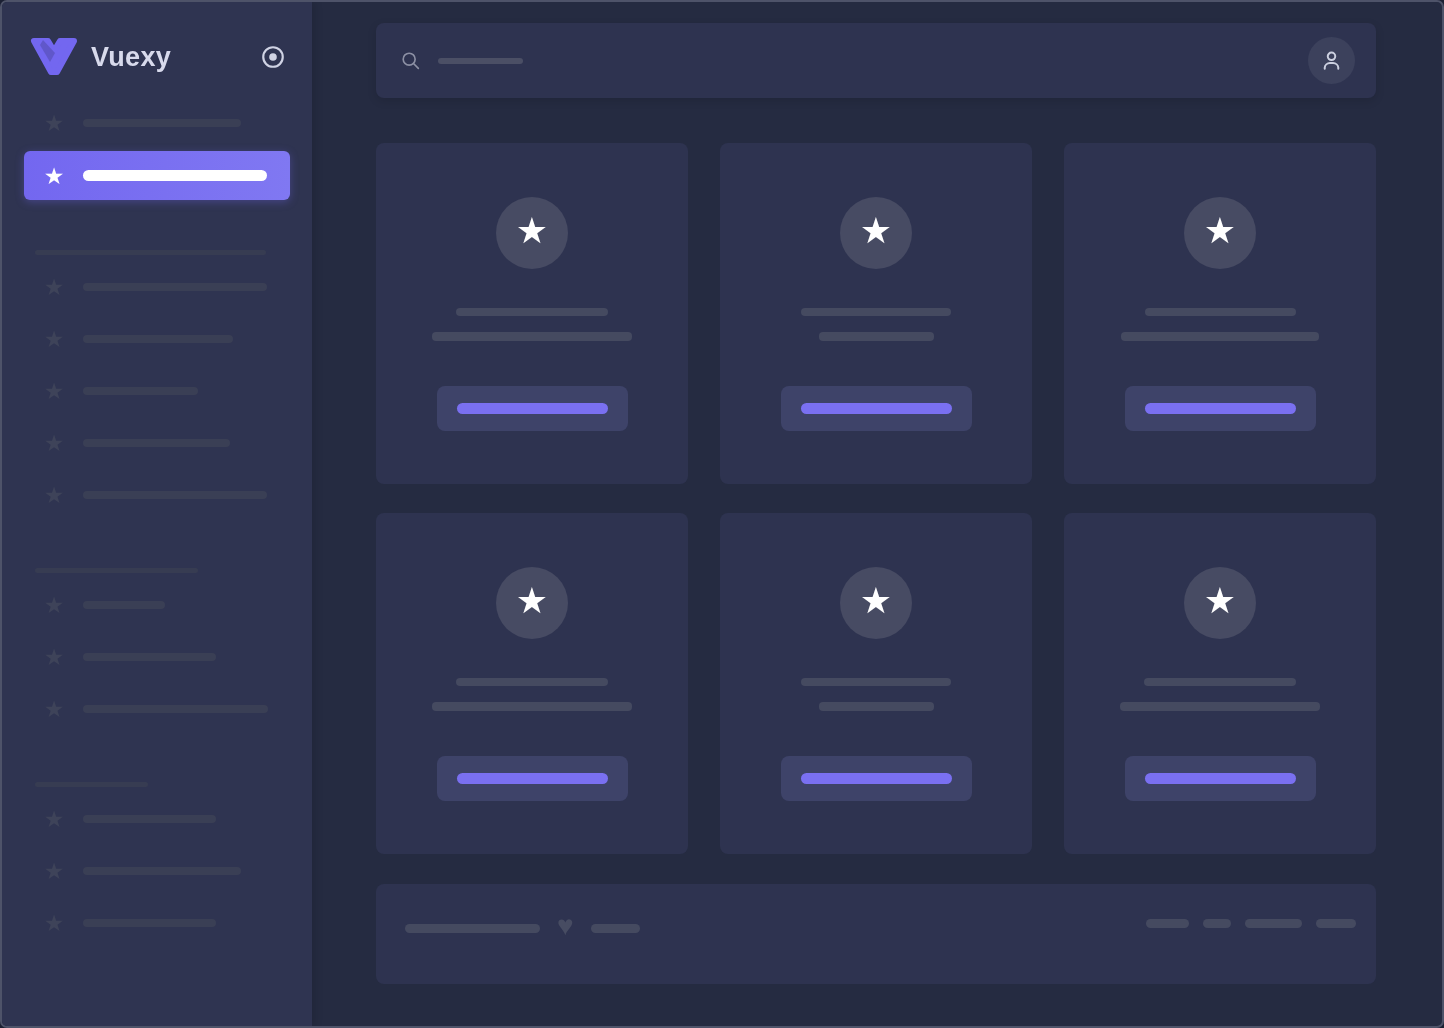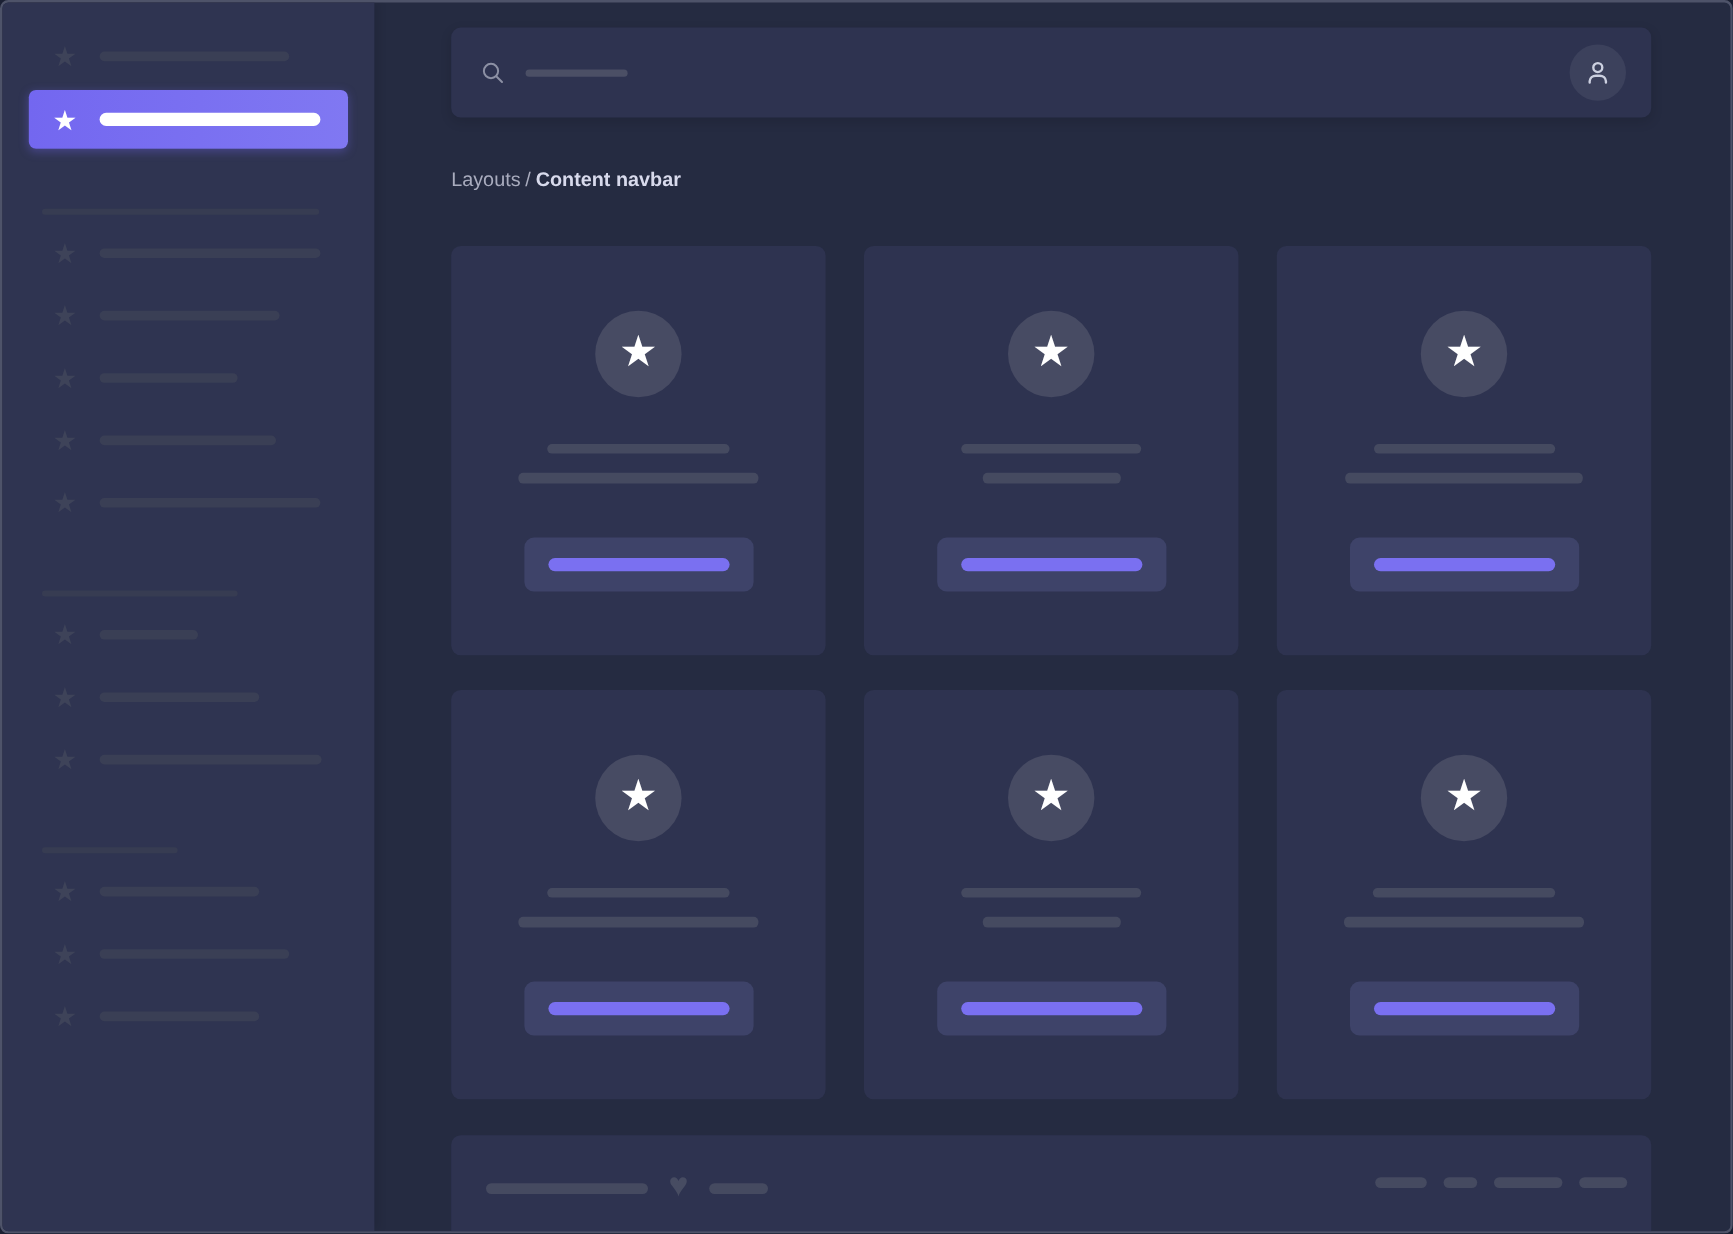--- a/index.html
+++ b/index.html
@@ -99,20 +99,35 @@
   .f-right { margin-left: auto; display: flex; align-items: center; gap: 14px; }
   .f-bar { height: 9px; border-radius: 4.5px; background: var(--card-skeleton); display: inline-block; }
   .heart { color: #474c62; font-size: 28px; line-height: 18px; transform: translateY(-2px); }
 </style>
 </head>
 <body>
 
 <div class="screen">
 
   <aside class="sidebar">
+    <div class="logo-row">
+      <span class="logo-mark">
+        <svg width="50" height="42" viewBox="0 0 50 42">
+          <polygon points="5,5 19,5 25,15 31,5 45,5 28,36 22,36" fill="#7367f0" stroke="#7367f0" stroke-width="6" stroke-linejoin="round"></polygon>
+          <polygon points="14,4 26,17 21,26 11,9" fill="rgba(30,30,70,0.22)"></polygon>
+        </svg>
+      </span>
+      <span class="logo-text">Vuexy</span>
+      <span class="pin-toggle">
+        <svg width="26" height="26" viewBox="0 0 24 24" fill="none" stroke="#d0d3e4" stroke-width="2">
+          <circle cx="12" cy="12" r="9"></circle>
+          <circle cx="12" cy="12" r="3.5" fill="#d0d3e4" stroke="none"></circle>
+        </svg>
+      </span>
+    </div>
     <nav id="menu-items">
         <div class="side-item">
           <span class="star">★</span>
           <span class="skl-bar" style="width: 158px;"></span>
         </div>
         <div class="side-item active">
           <span class="star white">★</span>
           <span class="skl-bar" style="width: 184px;"></span>
         </div>
         <span class="section-header first" style="width: 231px;"></span>
@@ -180,23 +195,20 @@
       <div class="avatar">
         <span style="display:inline-flex;">
           <svg width="25" height="25" viewBox="0 0 24 24" fill="none" stroke="#ccd0e0" stroke-width="1.9" stroke-linecap="round" stroke-linejoin="round">
             <circle cx="12" cy="8" r="3.6"></circle>
             <path d="M5.5 20v-1.2a5 4.6 0 0 1 5-4.3h3a5 4.6 0 0 1 5 4.3V20"></path>
           </svg>
         </span>
       </div>
     </header>
 
-    <div class="breadcrumb">
-      <span>Layouts</span><span class="sep">/</span><span class="current">Content navbar</span>
-    </div>
 
     <section class="grid" id="grid">
         <div class="card">
           <div class="card-avatar">
             <span class="star white big">★</span>
           </div>
           <span class="card-line" style="width: 152px;"></span>
           <span class="card-line second" style="width: 200px;"></span>
           <div class="card-btn">
             <span class="btn-bar" style="width: 151px;"></span>

